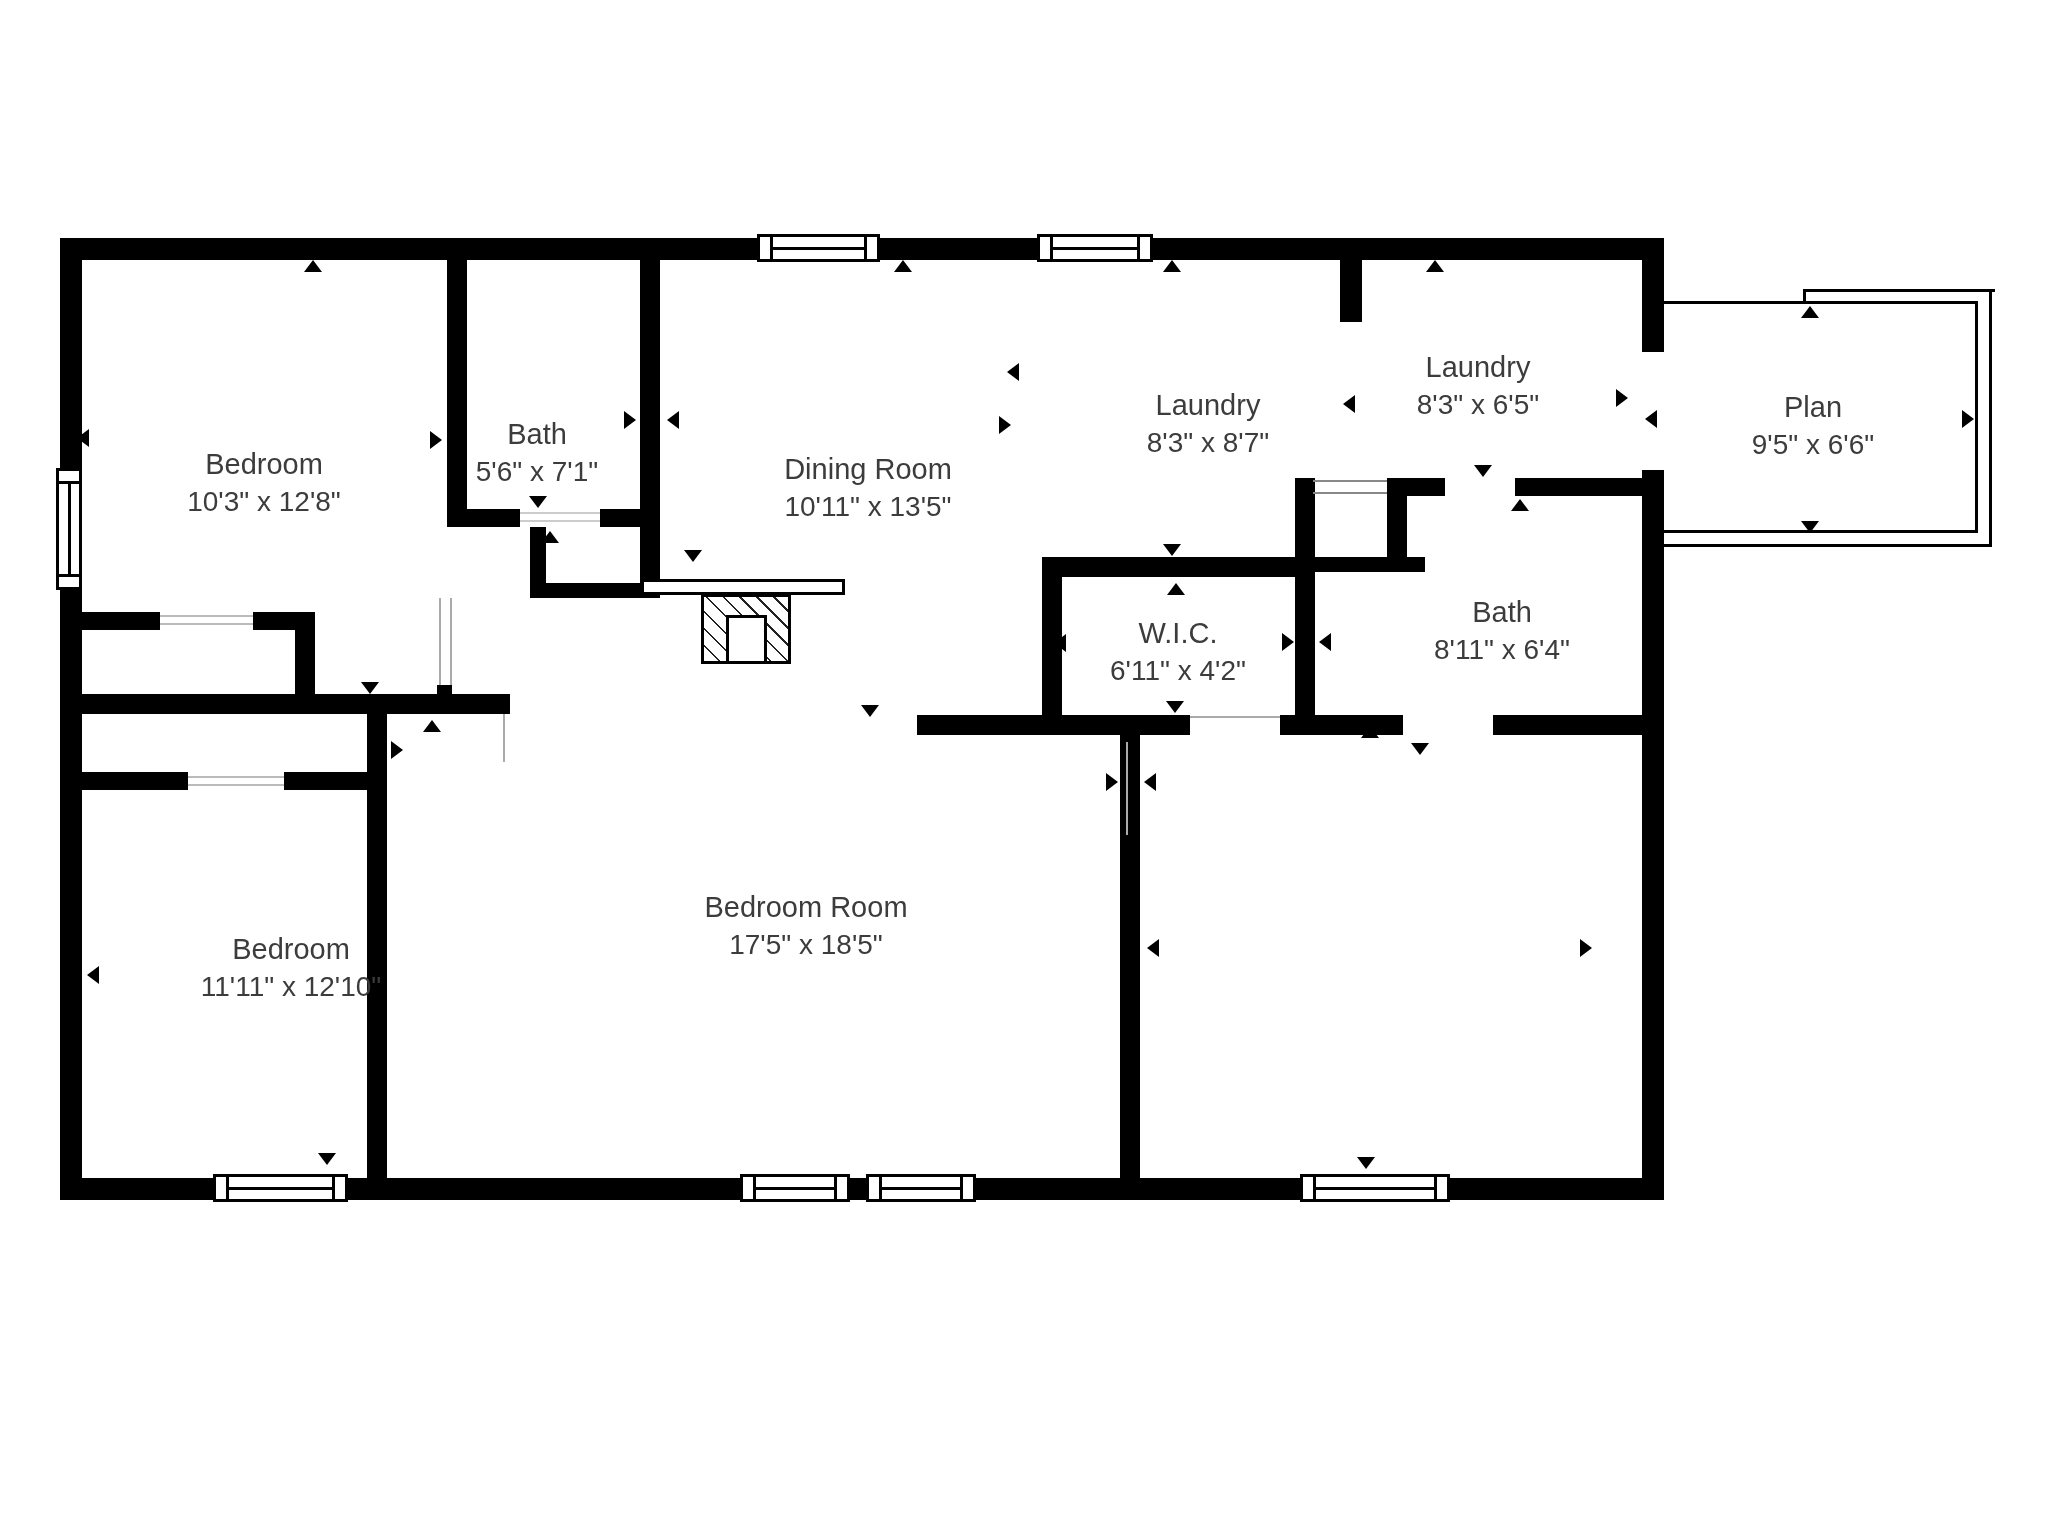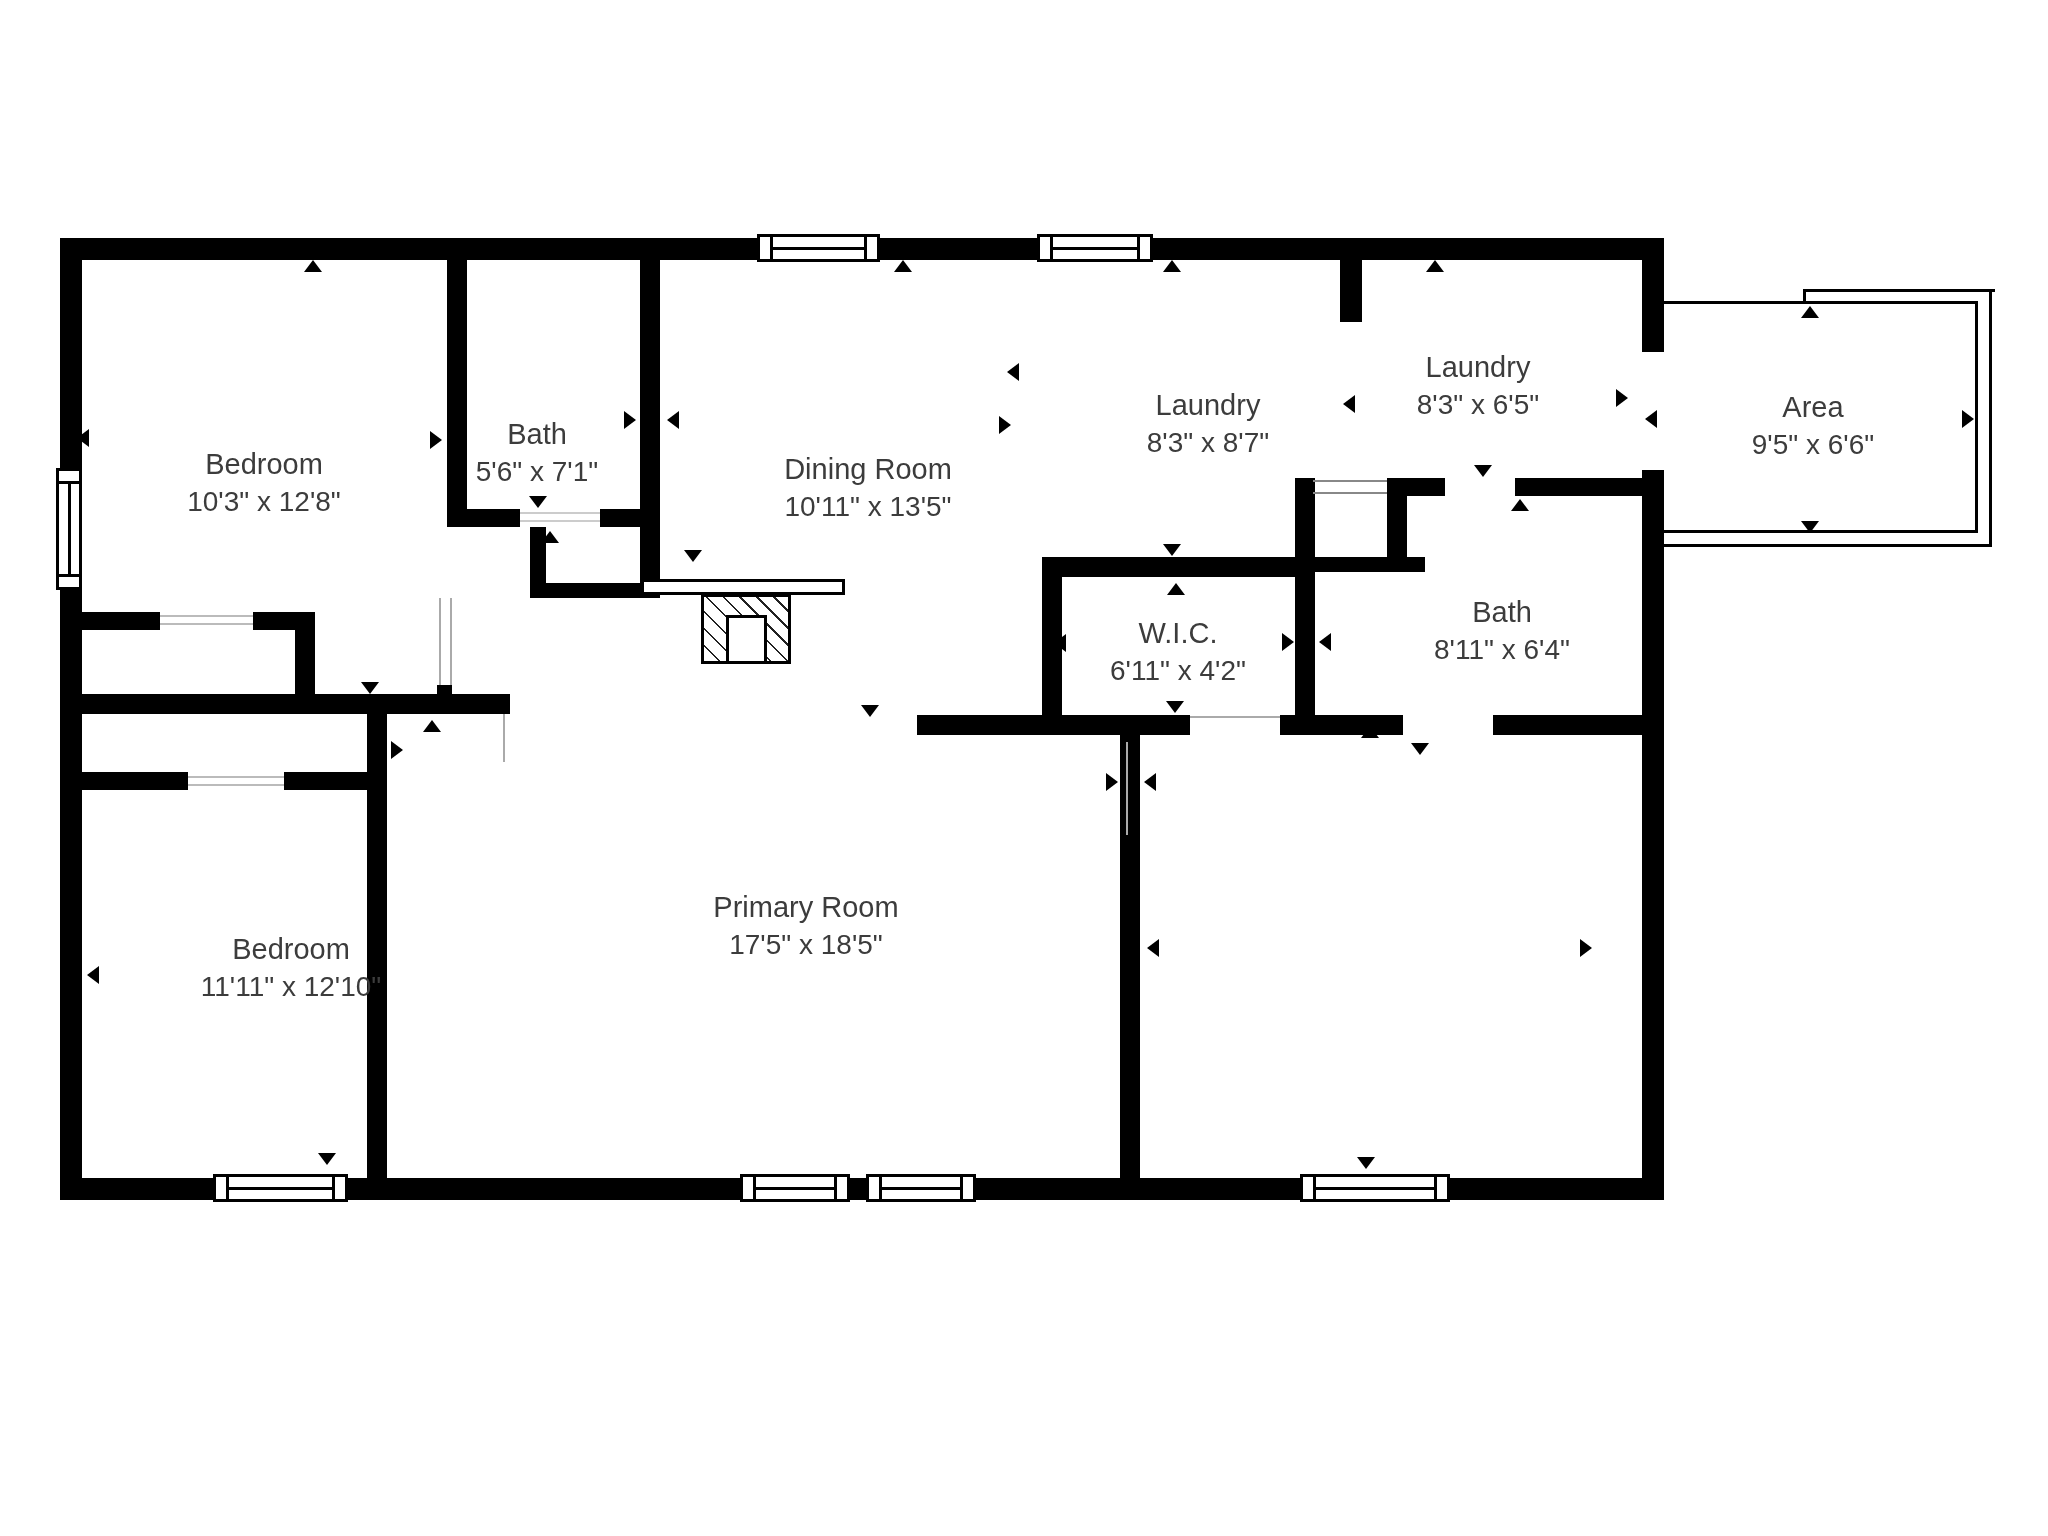--- a/index.html
+++ b/index.html
@@ -193,33 +193,33 @@
   </div>
   <div class="room-label" style="left:1208px;top:388px;">
     <div class="rname">Laundry</div>
     <div class="rdims">8'3" x 8'7"</div>
   </div>
   <div class="room-label" style="left:1478px;top:350px;">
     <div class="rname">Laundry</div>
     <div class="rdims">8'3" x 6'5"</div>
   </div>
   <div class="room-label" style="left:1813px;top:390px;">
-    <div class="rname">Area</div>
+    <div class="rname">Plan</div>
     <div class="rdims">9'5" x 6'6"</div>
   </div>
   <div class="room-label" style="left:1178px;top:616px;">
     <div class="rname">W.I.C.</div>
     <div class="rdims">6'11" x 4'2"</div>
   </div>
   <div class="room-label" style="left:1502px;top:595px;">
     <div class="rname">Bath</div>
     <div class="rdims">8'11" x 6'4"</div>
   </div>
   <div class="room-label" style="left:806px;top:890px;">
-    <div class="rname">Primary Room</div>
+    <div class="rname">Bedroom Room</div>
     <div class="rdims">17'5" x 18'5"</div>
   </div>
   <div class="room-label" style="left:291px;top:932px;">
     <div class="rname">Bedroom</div>
     <div class="rdims">11'11" x 12'10"</div>
   </div>
 
 </div>
 
 </body></html>

